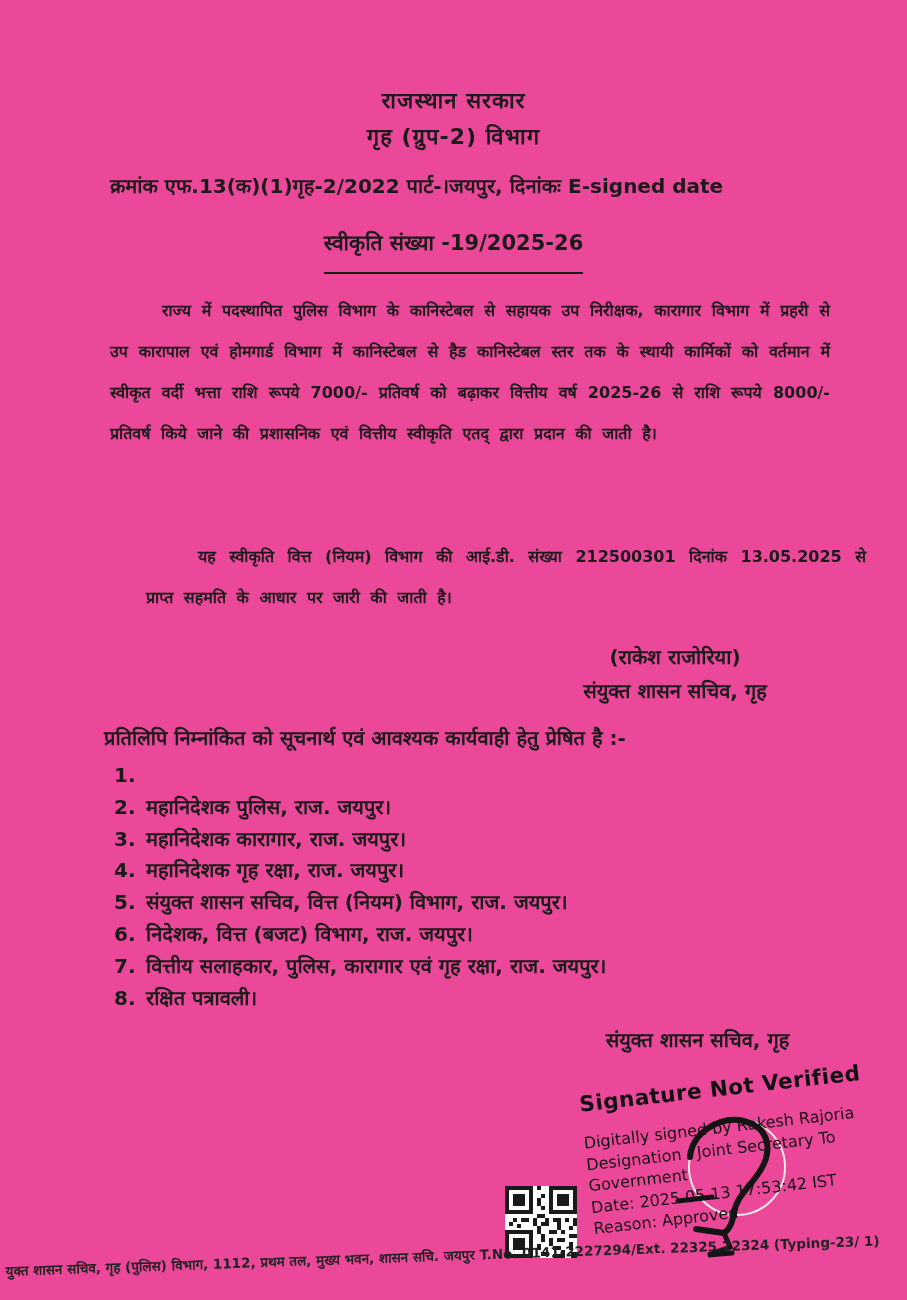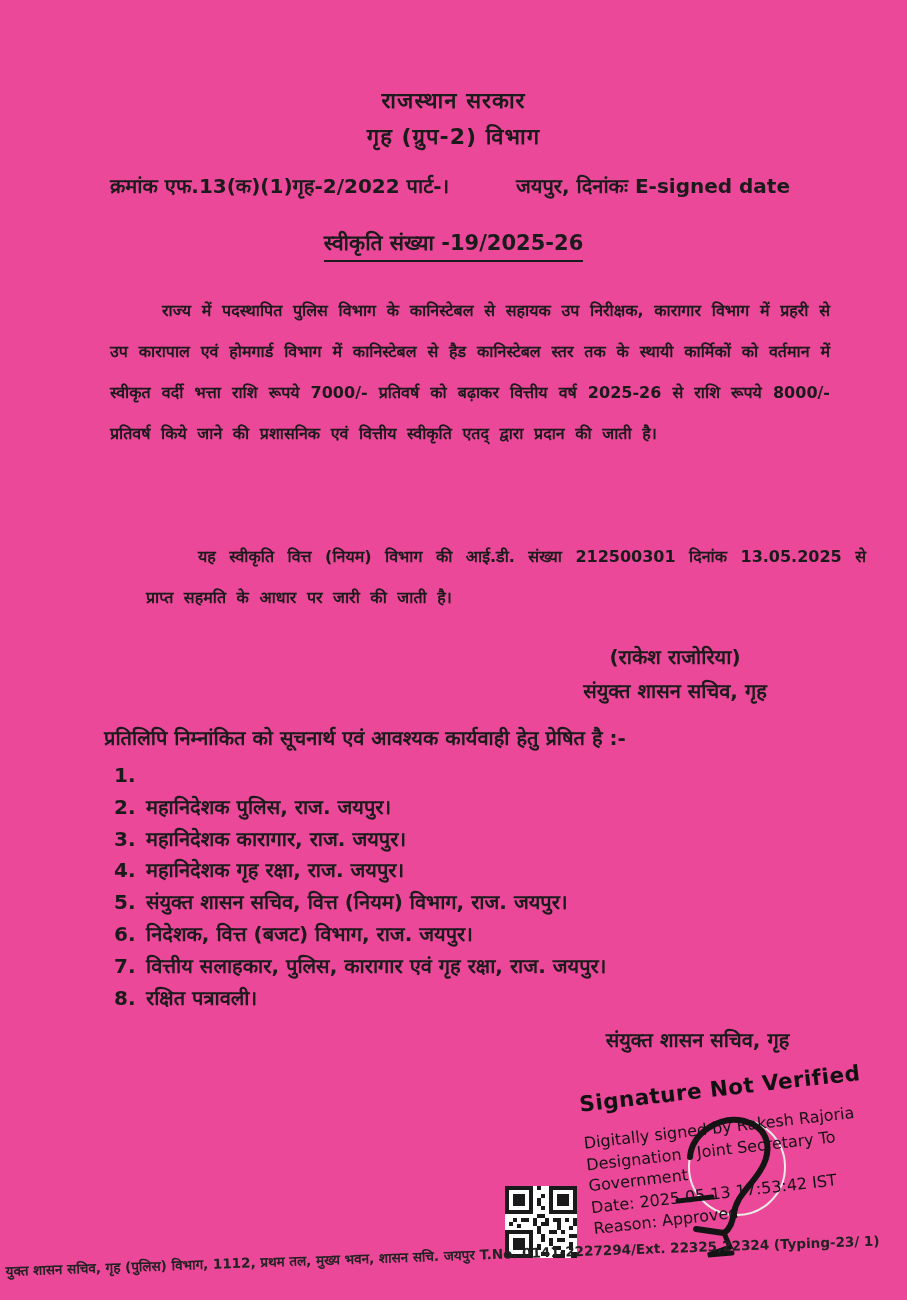--- a/index.html
+++ b/index.html
@@ -21,32 +21,32 @@
   }
   .header .gov-title {
     font-size: 22px; font-weight: 700; letter-spacing: 1px;
   }
   .header .dept-title {
     font-size: 22px; font-weight: 700; margin-top: 6px; letter-spacing: 1px; text-align: center;
   }
   .ref-row {
     position: absolute;
     top: 172px; left: 110px; right: 117px;
-    display: flex; justify-content: space-between; align-items: baseline;
+    display: flex; align-items: baseline;
     font-size: 20px; font-weight: 600;
   }
   .subject {
     position: absolute;
     top: 228px; left: 0; width: 100%;
     text-align: center;
     font-size: 21px; font-weight: 700;
   }
   .subject span {
     border-bottom: 2.5px solid #1b1b1b;
-    padding-bottom: 5px;
+    padding-bottom: 17px;
   }
   .body-para {
     position: absolute;
     left: 110px; width: 720px;
     font-size: 16px; font-weight: 600;
     line-height: 41px;
     text-align: justify;
     word-spacing: 5px;
     text-indent: 52px;
   }

